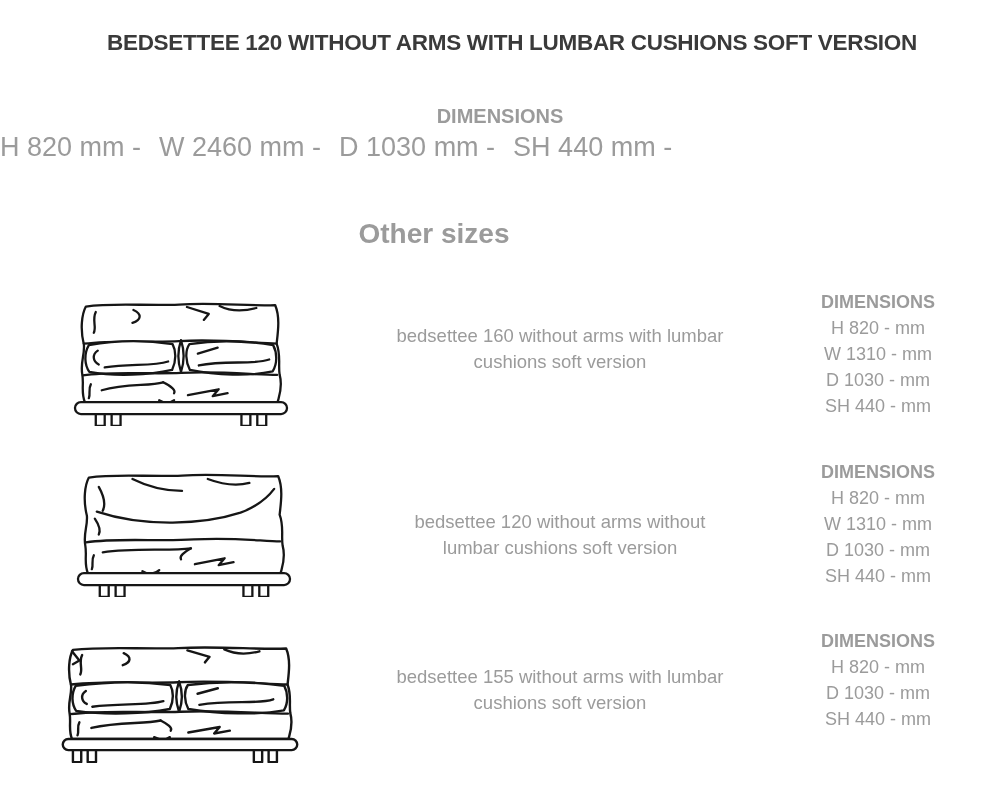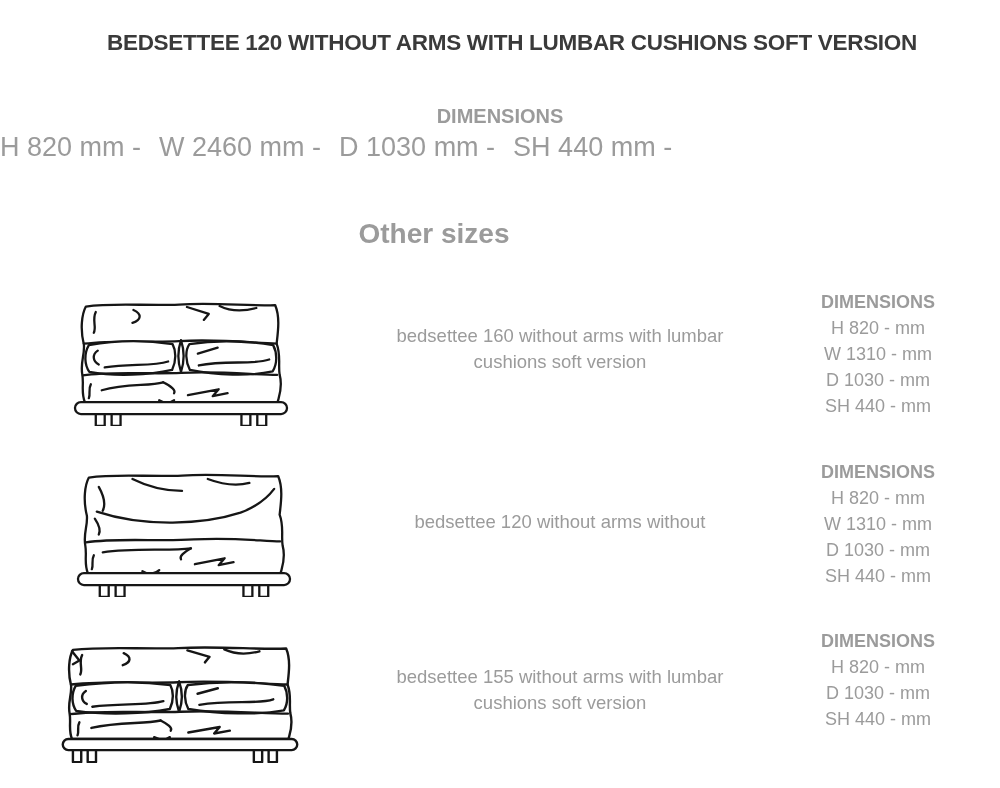--- a/index.html
+++ b/index.html
@@ -121,20 +121,21 @@
       <rect x="3" y="104" width="214" height="12" rx="6" fill="#fff"></rect>
       <rect x="25" y="116" width="9" height="12" fill="#fff"></rect>
       <rect x="41" y="116" width="9" height="12" fill="#fff"></rect>
       <rect x="170" y="116" width="9" height="12" fill="#fff"></rect>
       <rect x="186" y="116" width="9" height="12" fill="#fff"></rect>
     </svg>
   </div>
 
   <div class="variant-name" style="top:483px;margin-top:26px;">
     <div>bedsettee 120 without arms without</div>
+    <div>lumbar cushions soft version</div>
   </div>
 
   <div class="variant-dims" style="top:459px;">
     <div class="dh">DIMENSIONS</div>
     <div>H 820 - mm</div>
     <div>W 1310 - mm</div>
     <div>D 1030 - mm</div>
     <div>SH 440 - mm</div>
   </div>
 

